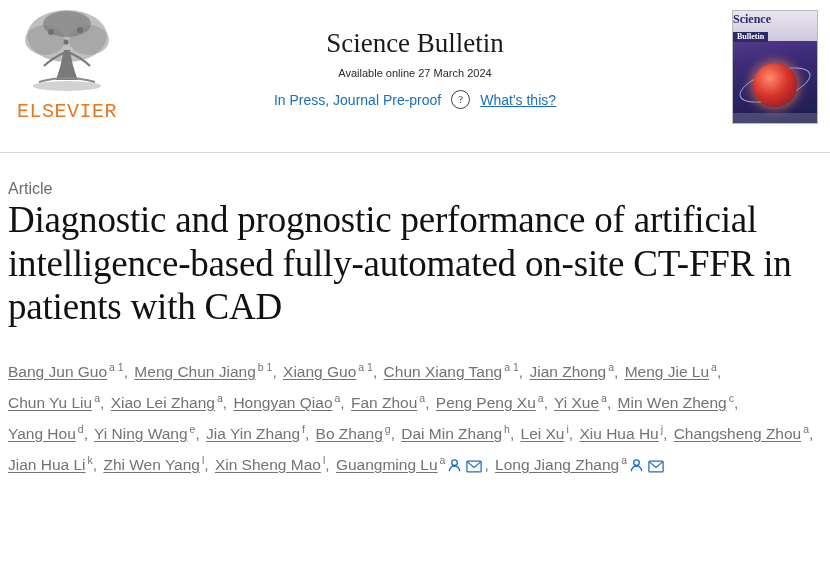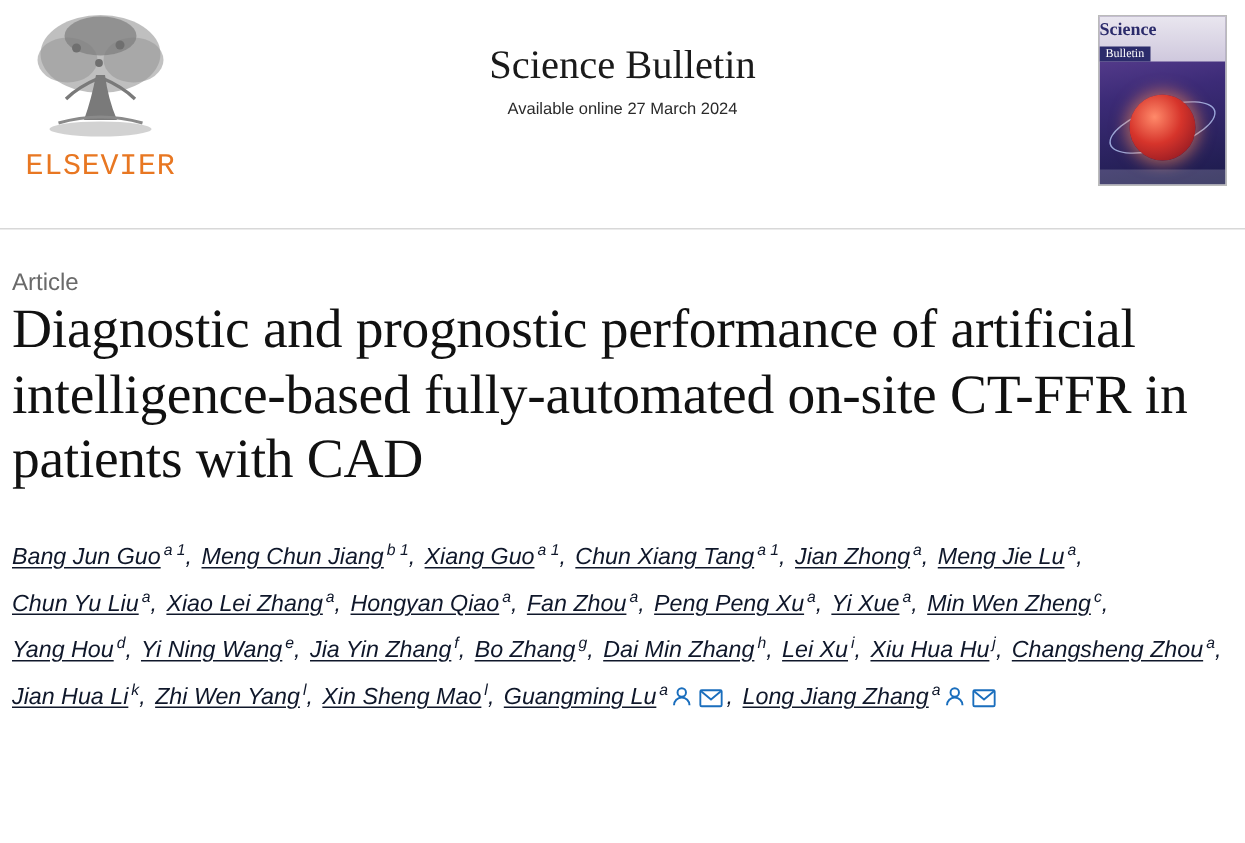--- a/index.html
+++ b/index.html
@@ -125,20 +125,21 @@
   }
   .cover-sub {
     font-family: "Liberation Serif", serif;
     font-size: 8px;
     color: #ffffff;
     background: #2b2b6b;
     display: inline-block;
     padding: 0 4px;
     margin-top: 1px;
     line-height: 1.3;
+    font-weight: bold;
   }
   .cover-art {
     position: relative;
     height: 82px;
   }
   .cover-orb {
     position: absolute;
     left: 50%;
     top: 22px;
     transform: translateX(-50%);
@@ -191,22 +192,21 @@
     line-height: 1.18;
     color: #111111;
     margin-top: 0;
     letter-spacing: -0.2px;
   }
 
   .authors {
     margin-top: 27px;
     font-size: 15.5px;
     line-height: 2.0;
-    color: #0f172a;
-    font-style: italic;
+    color: #737373;
   }
   .author {
     white-space: nowrap;
   }
   .author-name {
     text-decoration: underline;
     text-underline-offset: 2px;
     cursor: pointer;
   }
   .sup {
@@ -247,20 +247,25 @@
           <circle cx="63" cy="24" r="3" fill="#6f6f6f"></circle>
           <circle cx="49" cy="36" r="2.6" fill="#6f6f6f"></circle>
         </g>
       </svg>
       <div class="elsevier-word">ELSEVIER</div>
     </div>
 
     <div class="journal-block">
       <div class="journal-title">Science Bulletin</div>
       <div class="journal-sub">Available online 27 March 2024</div>
+      <div class="journal-status-row">
+        <span class="inpress">In Press, Journal Pre-proof</span>
+        <span class="q-icon">?</span>
+        <span class="whats-this">What's this?</span>
+      </div>
     </div>
 
     <div class="cover">
       <div class="cover-top">
         <div class="cover-title">Science</div>
         <div class="cover-sub">Bulletin</div>
       </div>
       <div class="cover-art">
         <div class="cover-ring"></div>
         <div class="cover-orb"></div>

